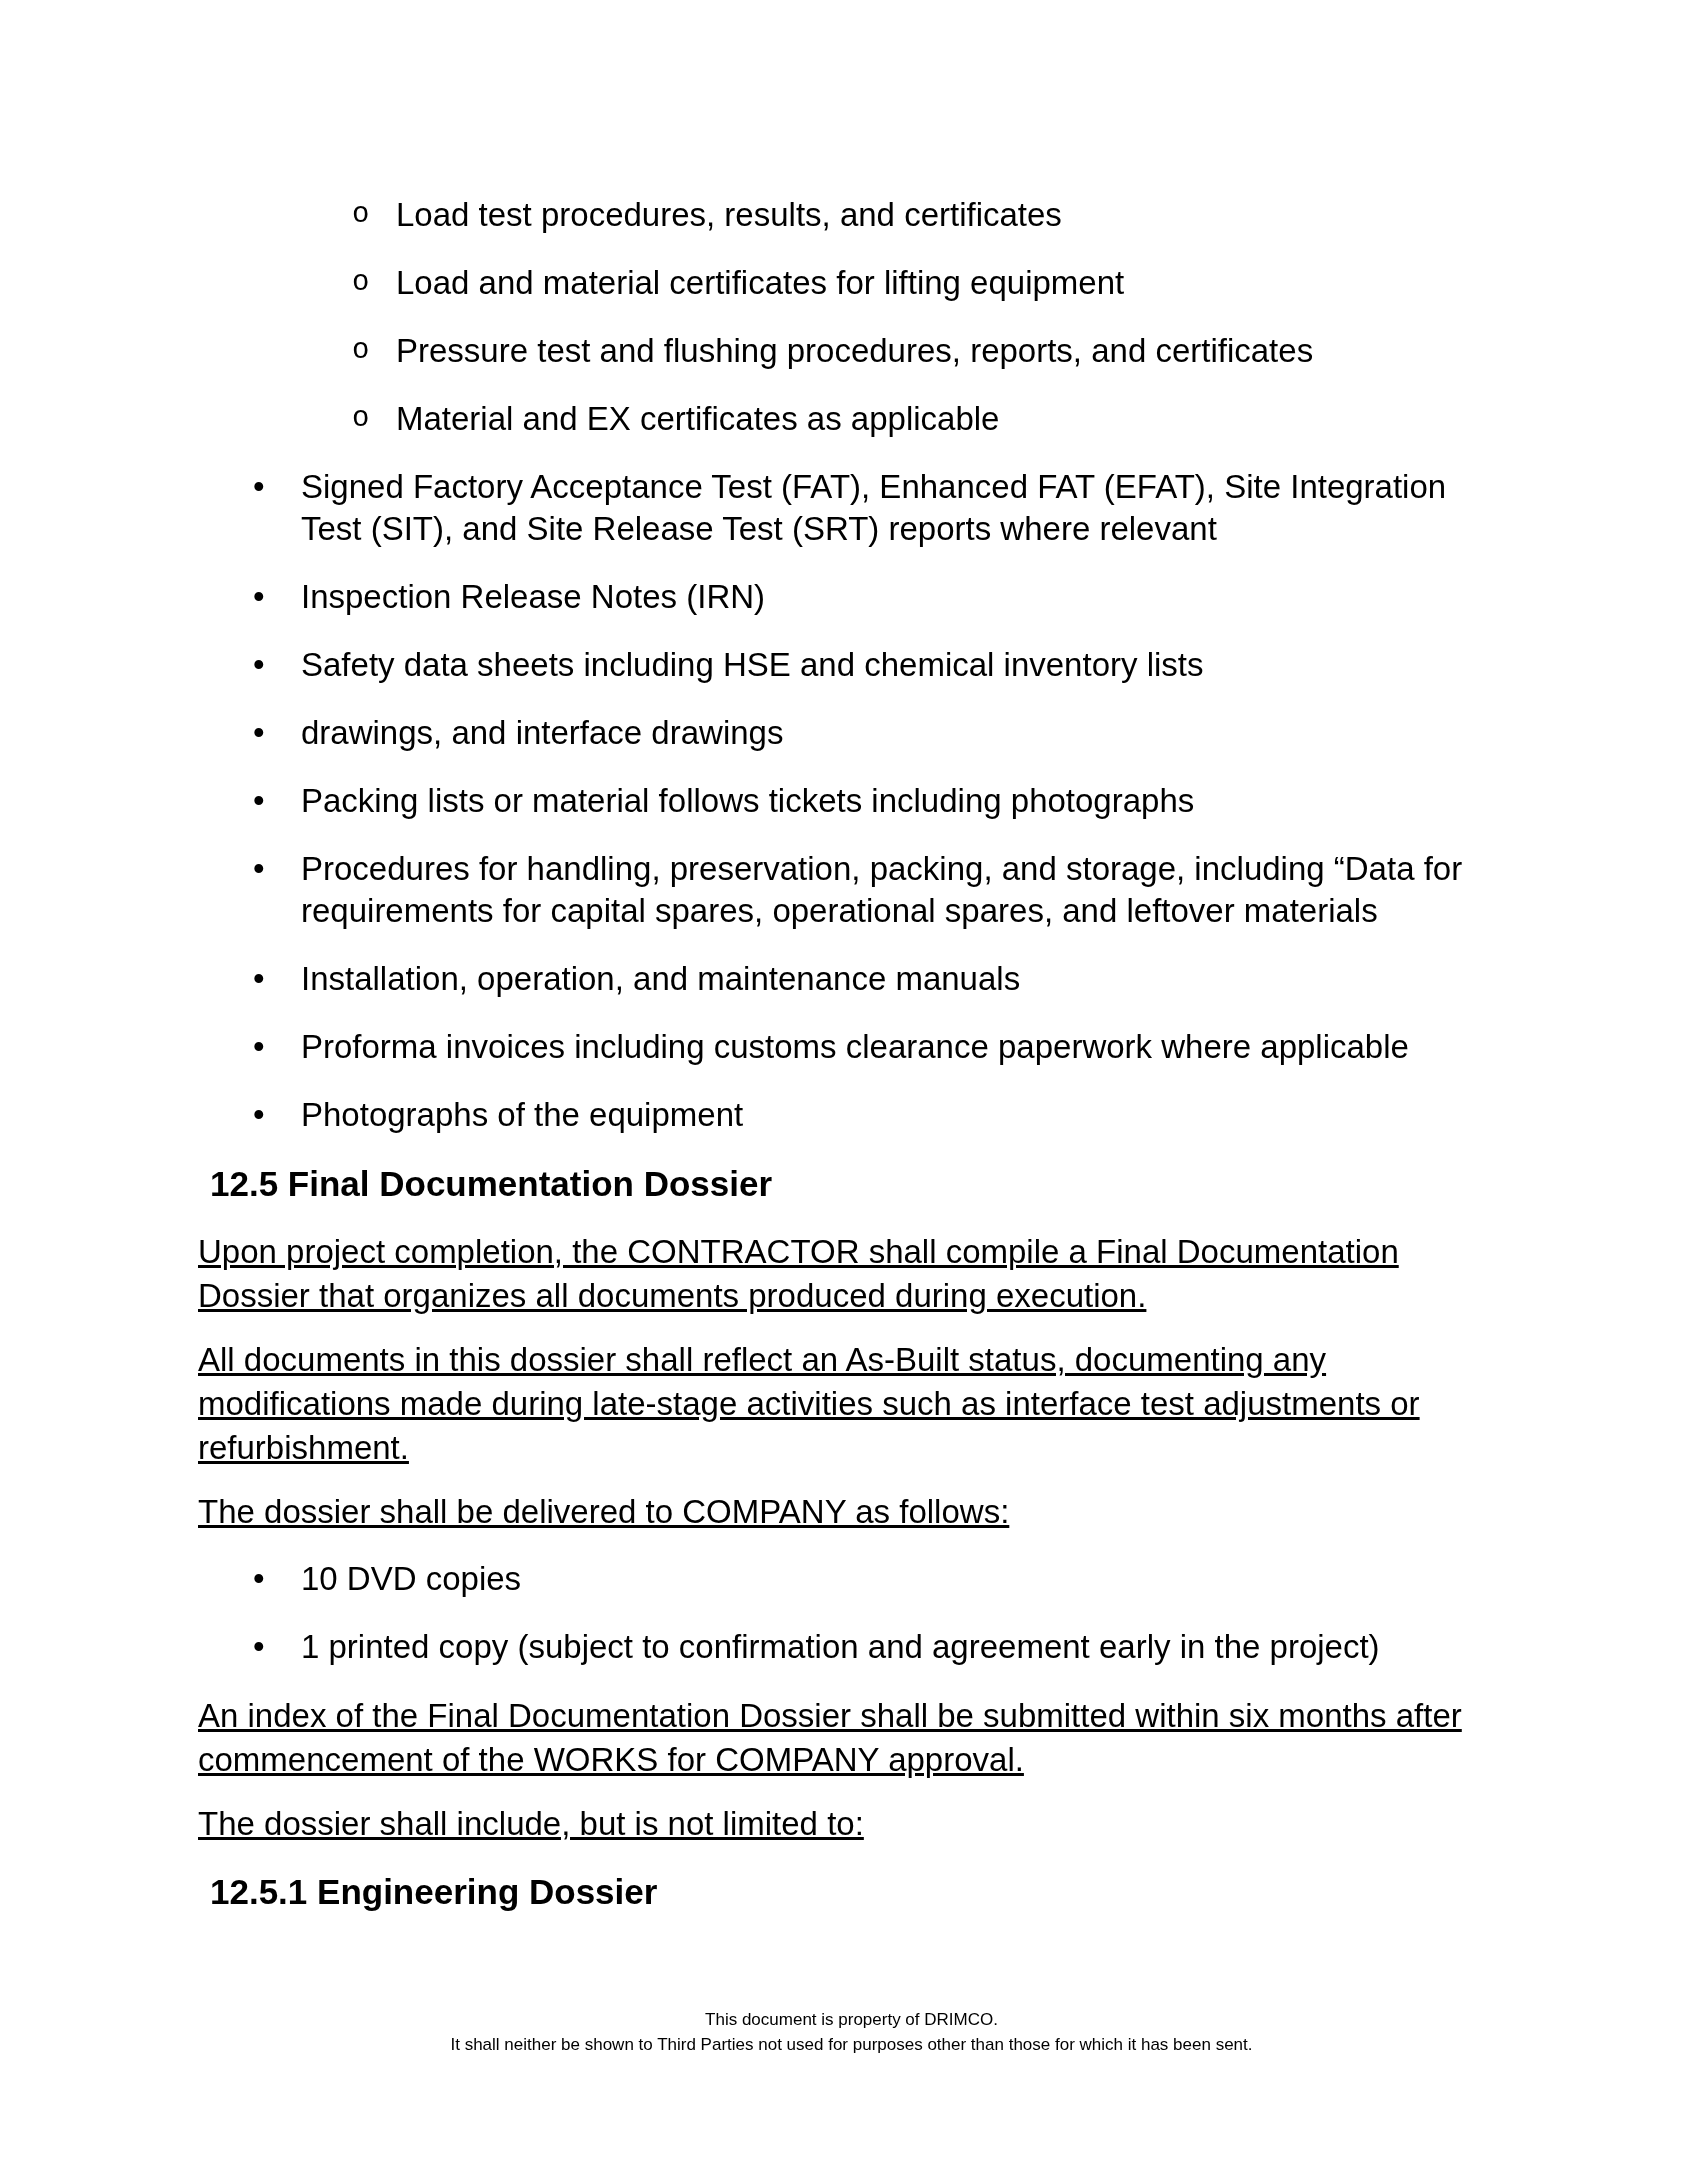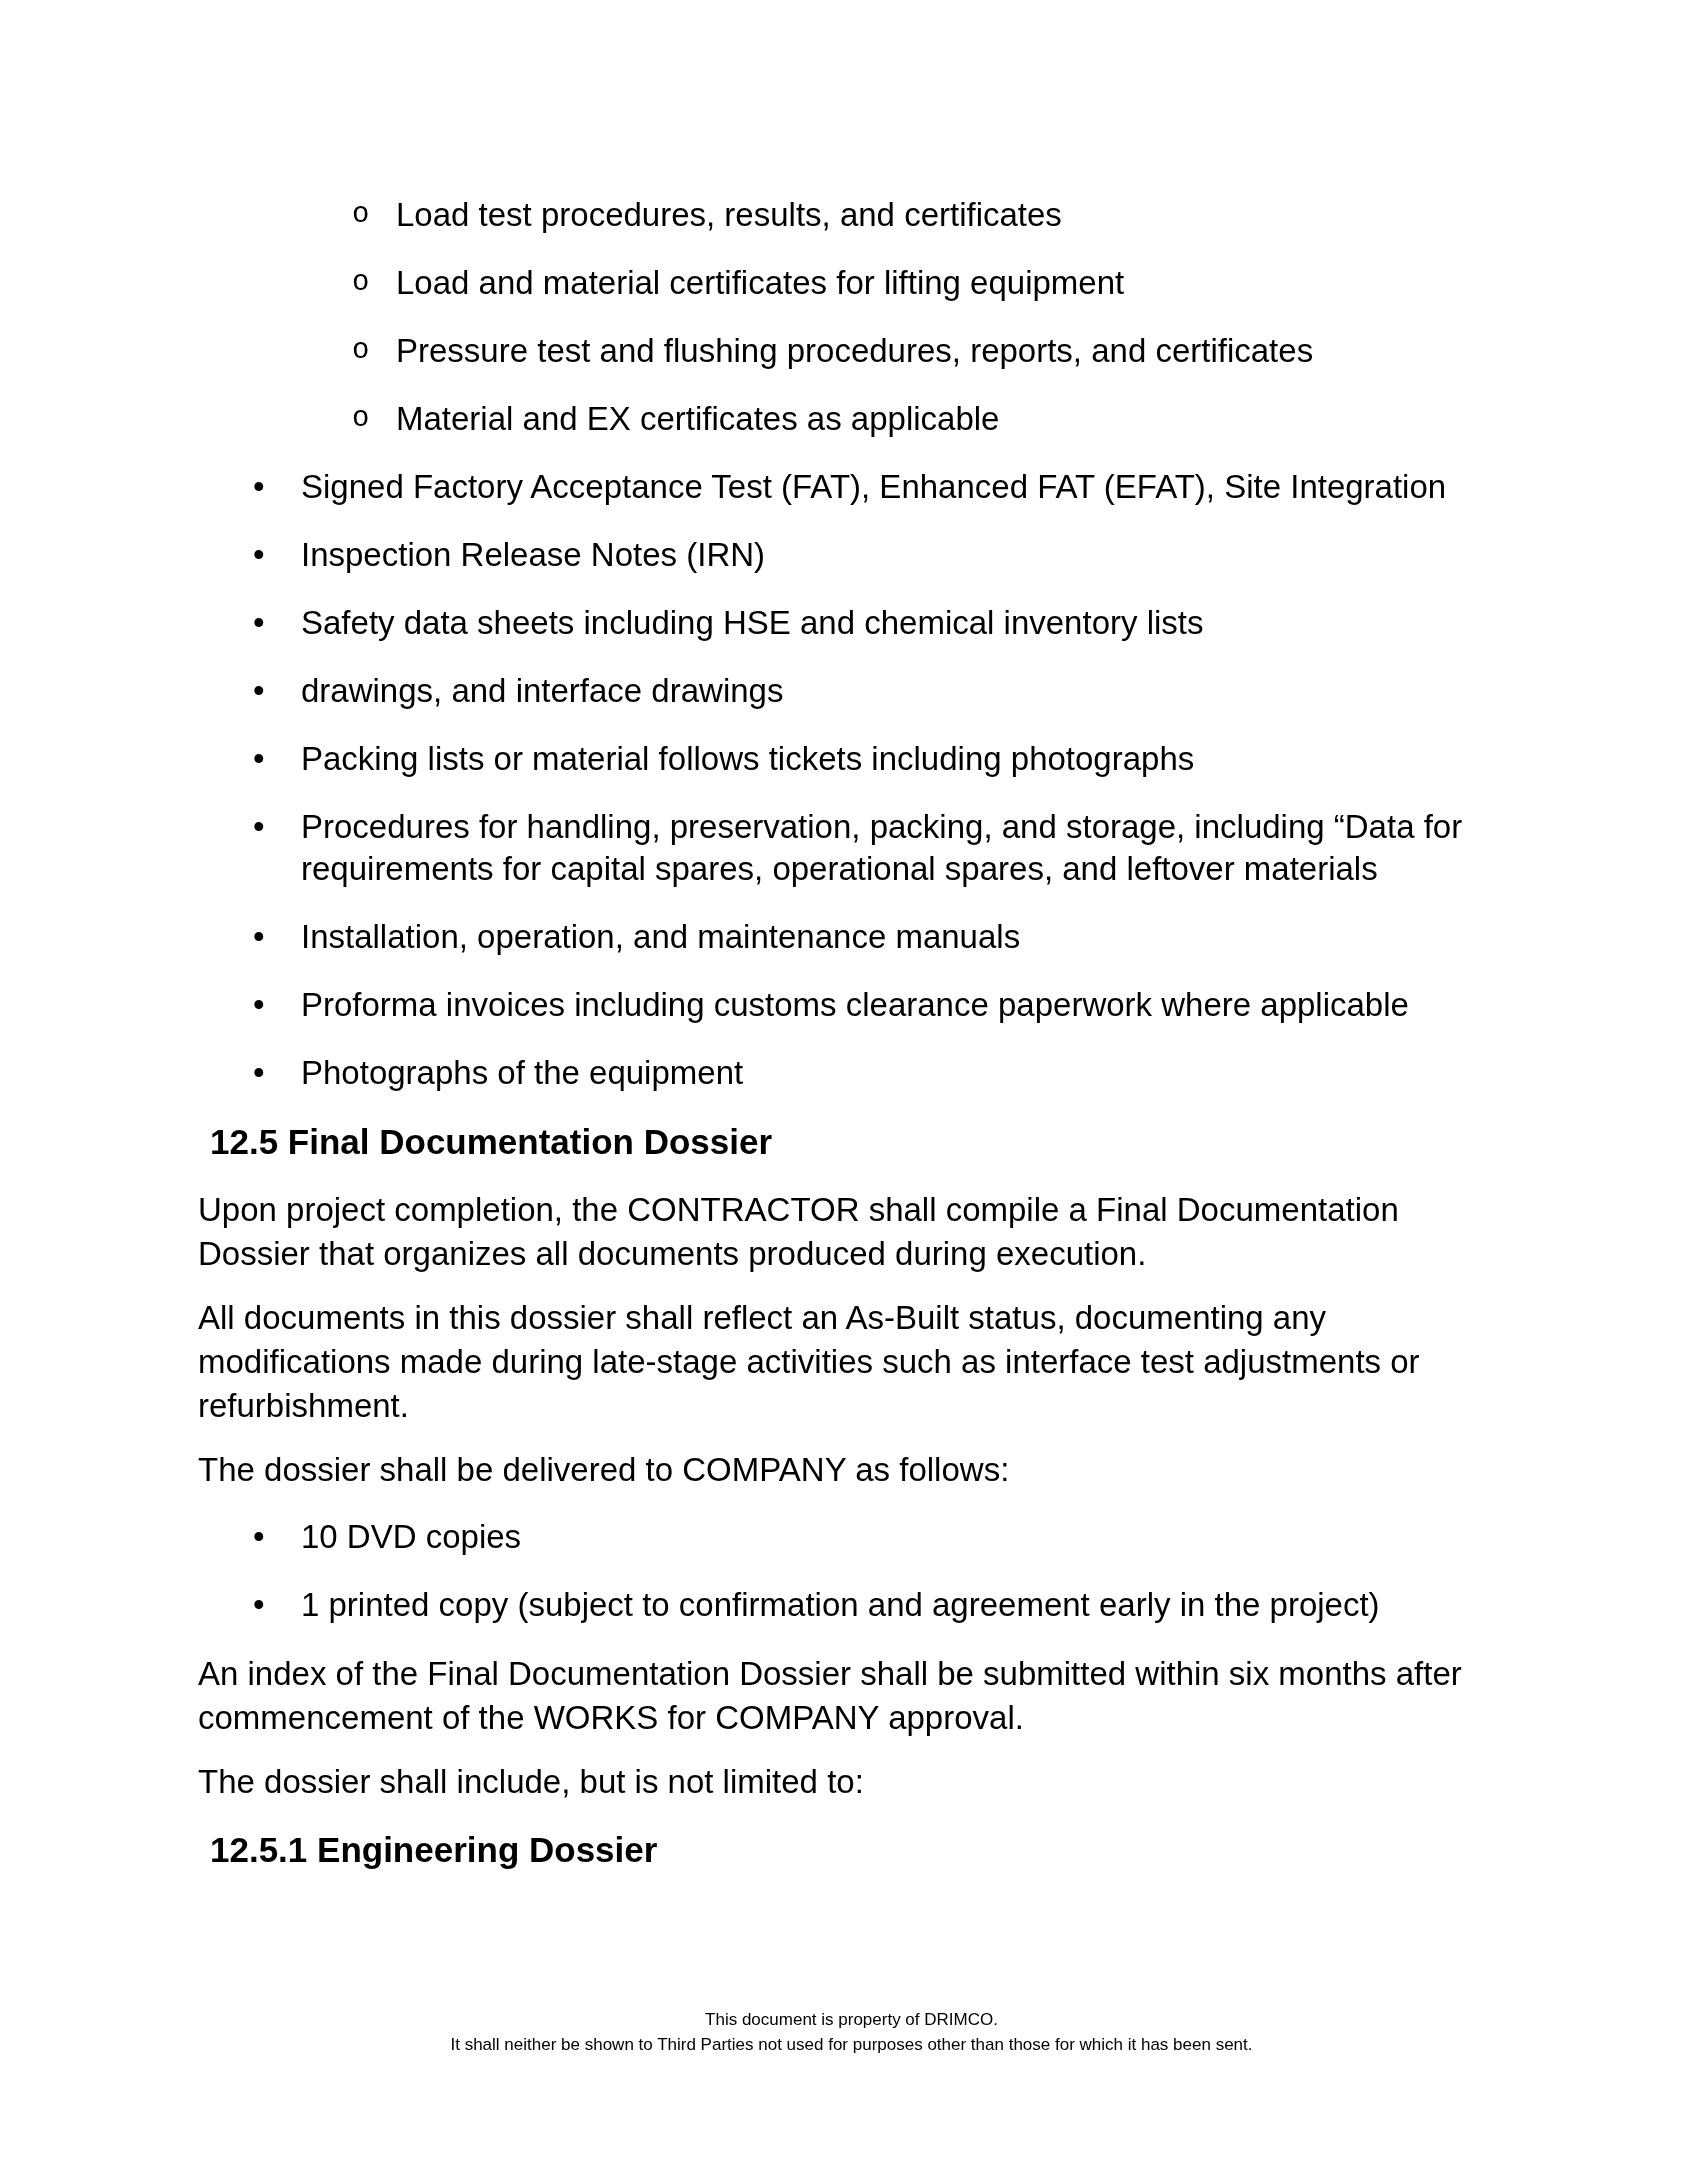--- a/index.html
+++ b/index.html
@@ -57,20 +57,21 @@
     font-family: "Liberation Mono", "DejaVu Sans Mono", monospace;
   }
   p {
     margin: 0 0 20px 0;
     font-size: 33px;
     line-height: 44px;
   }
   p .line {
     display: block;
     white-space: nowrap;
+    text-decoration: underline;
   }
   p.tight-after { margin-bottom: 24px; }
   h2 {
     margin: 0 0 24px 12px;
     font-size: 35px;
     line-height: 44px;
     font-weight: bold;
     white-space: nowrap;
   }
   .footer {
@@ -107,20 +108,21 @@
         <span class="marker">o</span>
         <span class="txt"><span class="line">Material and EX certificates as applicable</span></span>
       </li>
     </ul>
 
     <ul class="list main-list">
       <li>
         <span class="marker">•</span>
         <span class="txt">
           <span class="line">Signed Factory Acceptance Test (FAT), Enhanced FAT (EFAT), Site Integration</span>
+          <span class="line">Test (SIT), and Site Release Test (SRT) reports where relevant</span>
         </span>
       </li>
       <li>
         <span class="marker">•</span>
         <span class="txt"><span class="line">Inspection Release Notes (IRN)</span></span>
       </li>
       <li>
         <span class="marker">•</span>
         <span class="txt"><span class="line">Safety data sheets including HSE and chemical inventory lists</span></span>
       </li>

